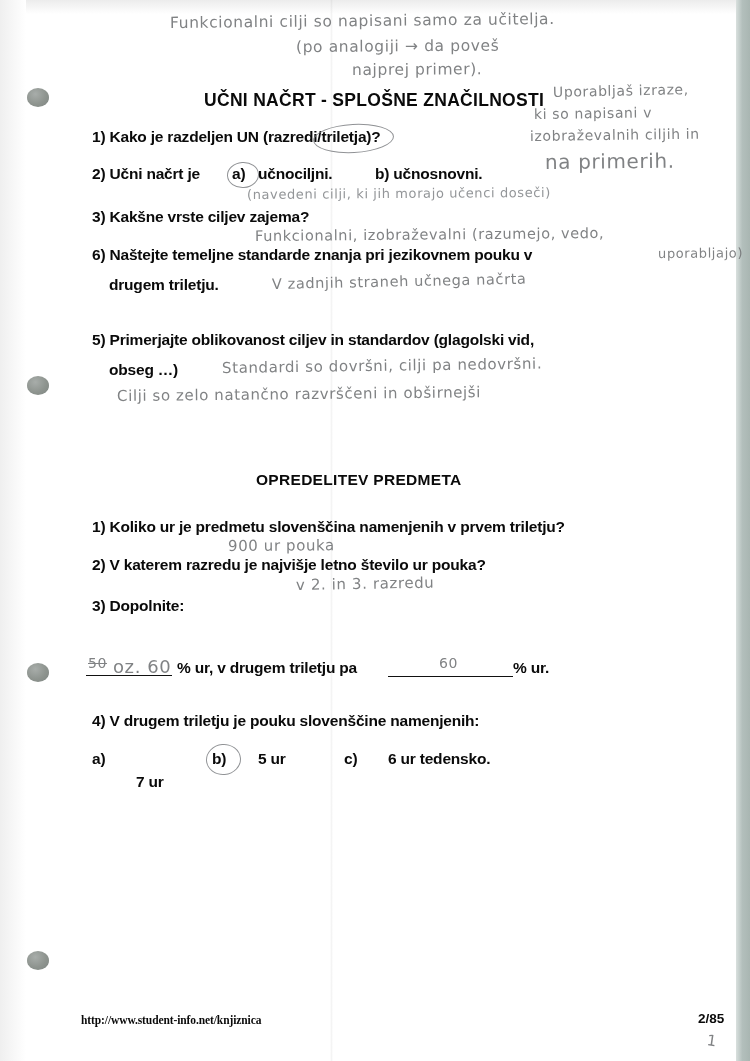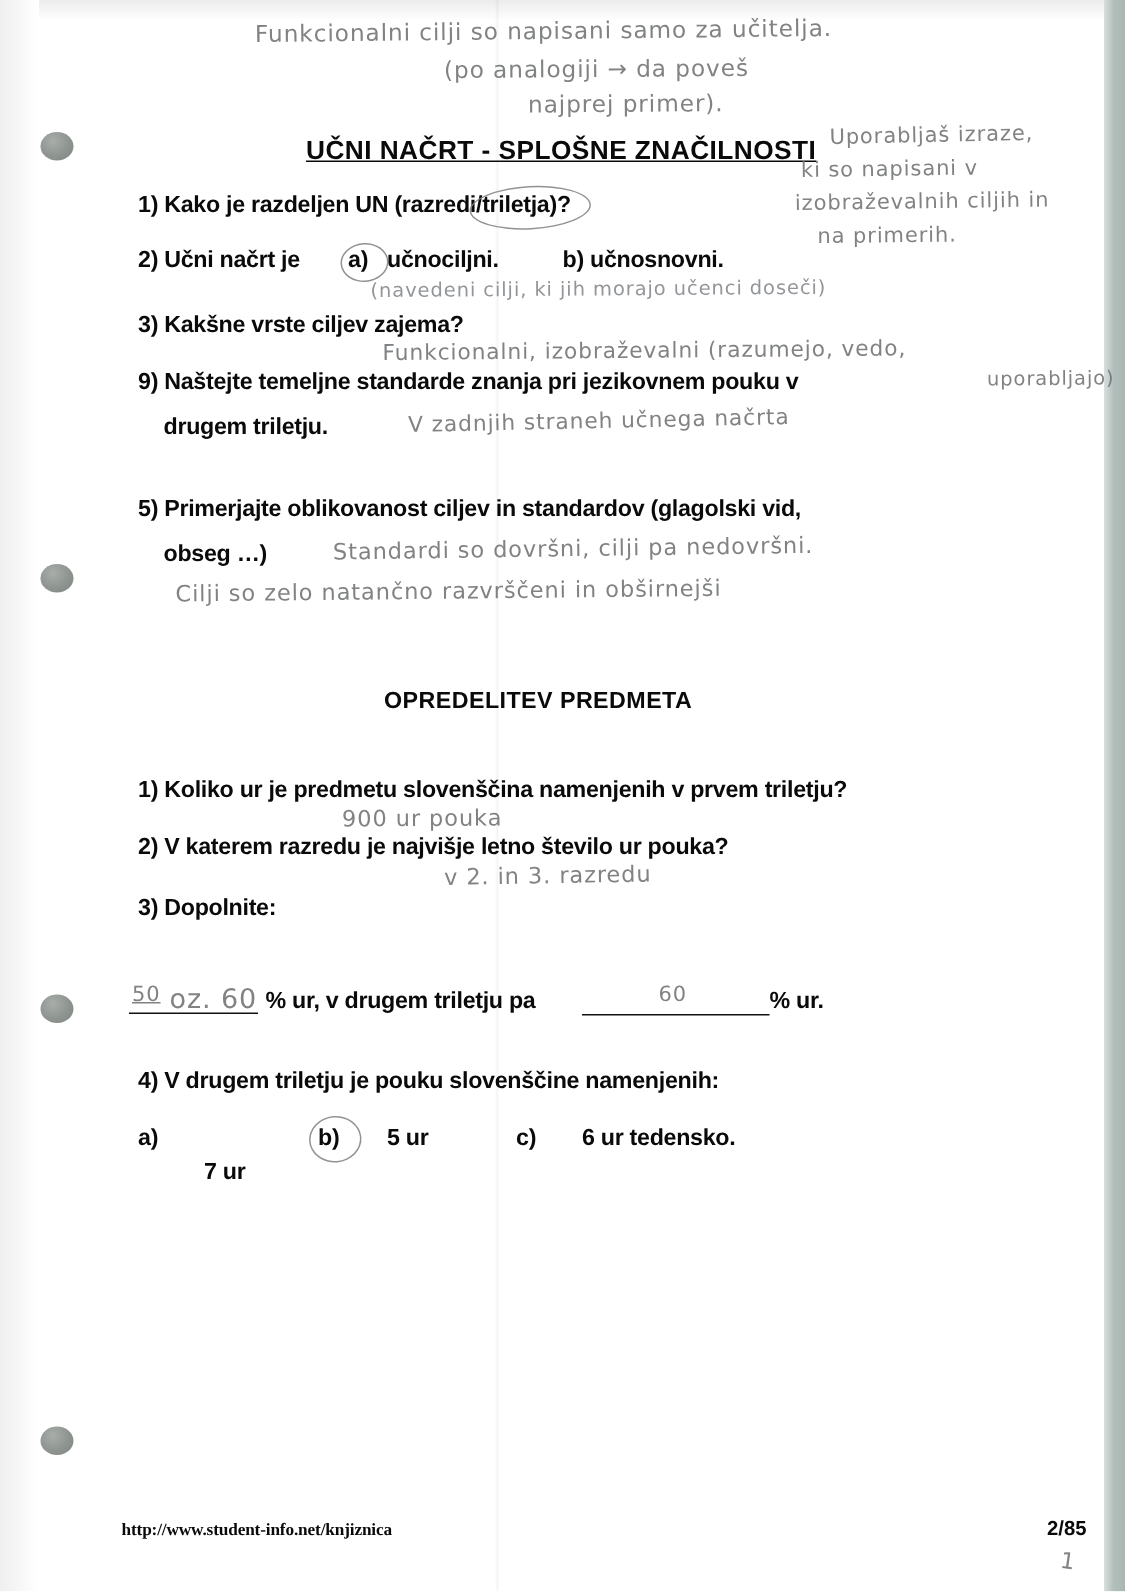--- a/index.html
+++ b/index.html
@@ -134,64 +134,64 @@
 
   <div class="punch-hole" style="left:27px; top:88px;"></div>
   <div class="punch-hole" style="left:27px; top:376px;"></div>
   <div class="punch-hole" style="left:27px; top:663px;"></div>
   <div class="punch-hole" style="left:27px; top:951px;"></div>
 
   <div class="hand" style="left:170px; top:14px; font-size:15.5px; transform: rotate(-0.6deg);">Funkcionalni cilji so napisani samo za učitelja.</div>
   <div class="hand" style="left:296px; top:38px; font-size:15.5px; transform: rotate(-0.4deg);">(po analogiji → da poveš</div>
   <div class="hand" style="left:352px; top:61px; font-size:15.5px; transform: rotate(-0.4deg);">najprej primer).</div>
 
-  <div class="printed doc-title" style="left:204px; top:90px;text-decoration:underline;">UČNI NAČRT - SPLOŠNE ZNAČILNOSTI</div>
+  <div class="printed doc-title" style="left:204px; top:90px;">UČNI NAČRT - SPLOŠNE ZNAČILNOSTI</div>
 
   <div class="hand" style="left:553px; top:84px; font-size:14px; transform: rotate(-1.2deg);">Uporabljaš izraze,</div>
   <div class="hand" style="left:534px; top:106px; font-size:14px; transform: rotate(-0.8deg);">ki so napisani v</div>
   <div class="hand" style="left:530px; top:128px; font-size:14px; transform: rotate(-0.8deg);">izobraževalnih ciljih in</div>
-  <div class="hand" style="left:545px; top:150px; font-size:14px; transform: rotate(-0.6deg);">na primerih.</div>
+  <div class="hand" style="left:545px; top:150px; font-size:20px; transform: rotate(-0.6deg);">na primerih.</div>
 
   <div class="printed q" style="left:92px; top:128px;">1) Kako je razdeljen UN (razredi/triletja)?</div>
   <div class="circle-anno" style="left:313px; top:124px; width:79px; height:27px; transform: rotate(-3deg);"></div>
 
   <div class="printed q" style="left:92px; top:165px;">2) Učni načrt je</div>
   <div class="printed q" style="left:232px; top:165px;">a)</div>
   <div class="circle-anno" style="left:227px; top:162px; width:30px; height:24px; transform: rotate(-4deg);"></div>
   <div class="printed q" style="left:258px; top:165px;">učnociljni.</div>
   <div class="printed q" style="left:375px; top:165px;">b) učnosnovni.</div>
 
   <div class="hand light" style="left:247px; top:187px; font-size:13px; transform: rotate(-0.4deg);">(navedeni cilji, ki jih morajo učenci doseči)</div>
 
   <div class="printed q" style="left:92px; top:208px;">3) Kakšne vrste ciljev zajema?</div>
   <div class="hand" style="left:255px; top:228px; font-size:14.5px; transform: rotate(-0.5deg);">Funkcionalni, izobraževalni (razumejo, vedo,</div>
   <div class="hand" style="left:658px; top:246px; font-size:13px; transform: rotate(-0.5deg);">uporabljajo)</div>
 
-  <div class="printed q" style="left:92px; top:246px;">9) Naštejte temeljne standarde znanja pri jezikovnem pouku v</div>
+  <div class="printed q" style="left:92px; top:246px;">6) Naštejte temeljne standarde znanja pri jezikovnem pouku v</div>
   <div class="printed q" style="left:109px; top:276px;">drugem triletju.</div>
   <div class="hand" style="left:272px; top:276px; font-size:14.5px; transform: rotate(-1.2deg);">V zadnjih straneh učnega načrta</div>
 
   <div class="printed q" style="left:92px; top:331px;">5) Primerjajte oblikovanost ciljev in standardov (glagolski vid,</div>
   <div class="printed q" style="left:109px; top:361px;">obseg …)</div>
   <div class="hand" style="left:222px; top:359px; font-size:15px; transform: rotate(-0.8deg);">Standardi so dovršni, cilji pa nedovršni.</div>
   <div class="hand" style="left:117px; top:387px; font-size:15px; transform: rotate(-0.6deg);">Cilji so zelo natančno razvrščeni in obširnejši</div>
 
-  <div class="printed section-title" style="left:256px; top:459px;">OPREDELITEV PREDMETA</div>
+  <div class="printed section-title" style="left:256px; top:471px;">OPREDELITEV PREDMETA</div>
 
   <div class="printed q" style="left:92px; top:518px;">1) Koliko ur je predmetu slovenščina namenjenih v prvem triletju?</div>
   <div class="hand" style="left:228px; top:537px; font-size:15px; transform: rotate(-0.4deg);">900 ur pouka</div>
 
   <div class="printed q" style="left:92px; top:556px;">2) V katerem razredu je najvišje letno število ur pouka?</div>
   <div class="hand" style="left:296px; top:576px; font-size:15px; transform: rotate(-1deg);">v 2. in 3. razredu</div>
 
   <div class="printed q" style="left:92px; top:597px;">3) Dopolnite:</div>
 
 
   <div class="blank-line" style="left:86px; top:675px; width:86px;"></div>
-  <div class="hand strike" style="left:88px; top:655px; font-size:14px;text-decoration:underline;">50</div>
+  <div class="hand strike" style="left:88px; top:655px; font-size:14px;">50</div>
   <div class="hand" style="left:113px; top:656px; font-size:18px;">oz. 60</div>
 
   <div class="printed q" style="left:177px; top:659px;">% ur, v drugem triletju pa</div>
 
   <div class="blank-line" style="left:388px; top:676px; width:125px;"></div>
   <div class="hand" style="left:439px; top:655px; font-size:14px;">60</div>
 
   <div class="printed q" style="left:513px; top:659px;">% ur.</div>
 
   <div class="printed q" style="left:92px; top:712px;">4) V drugem triletju je pouku slovenščine namenjenih:</div>

